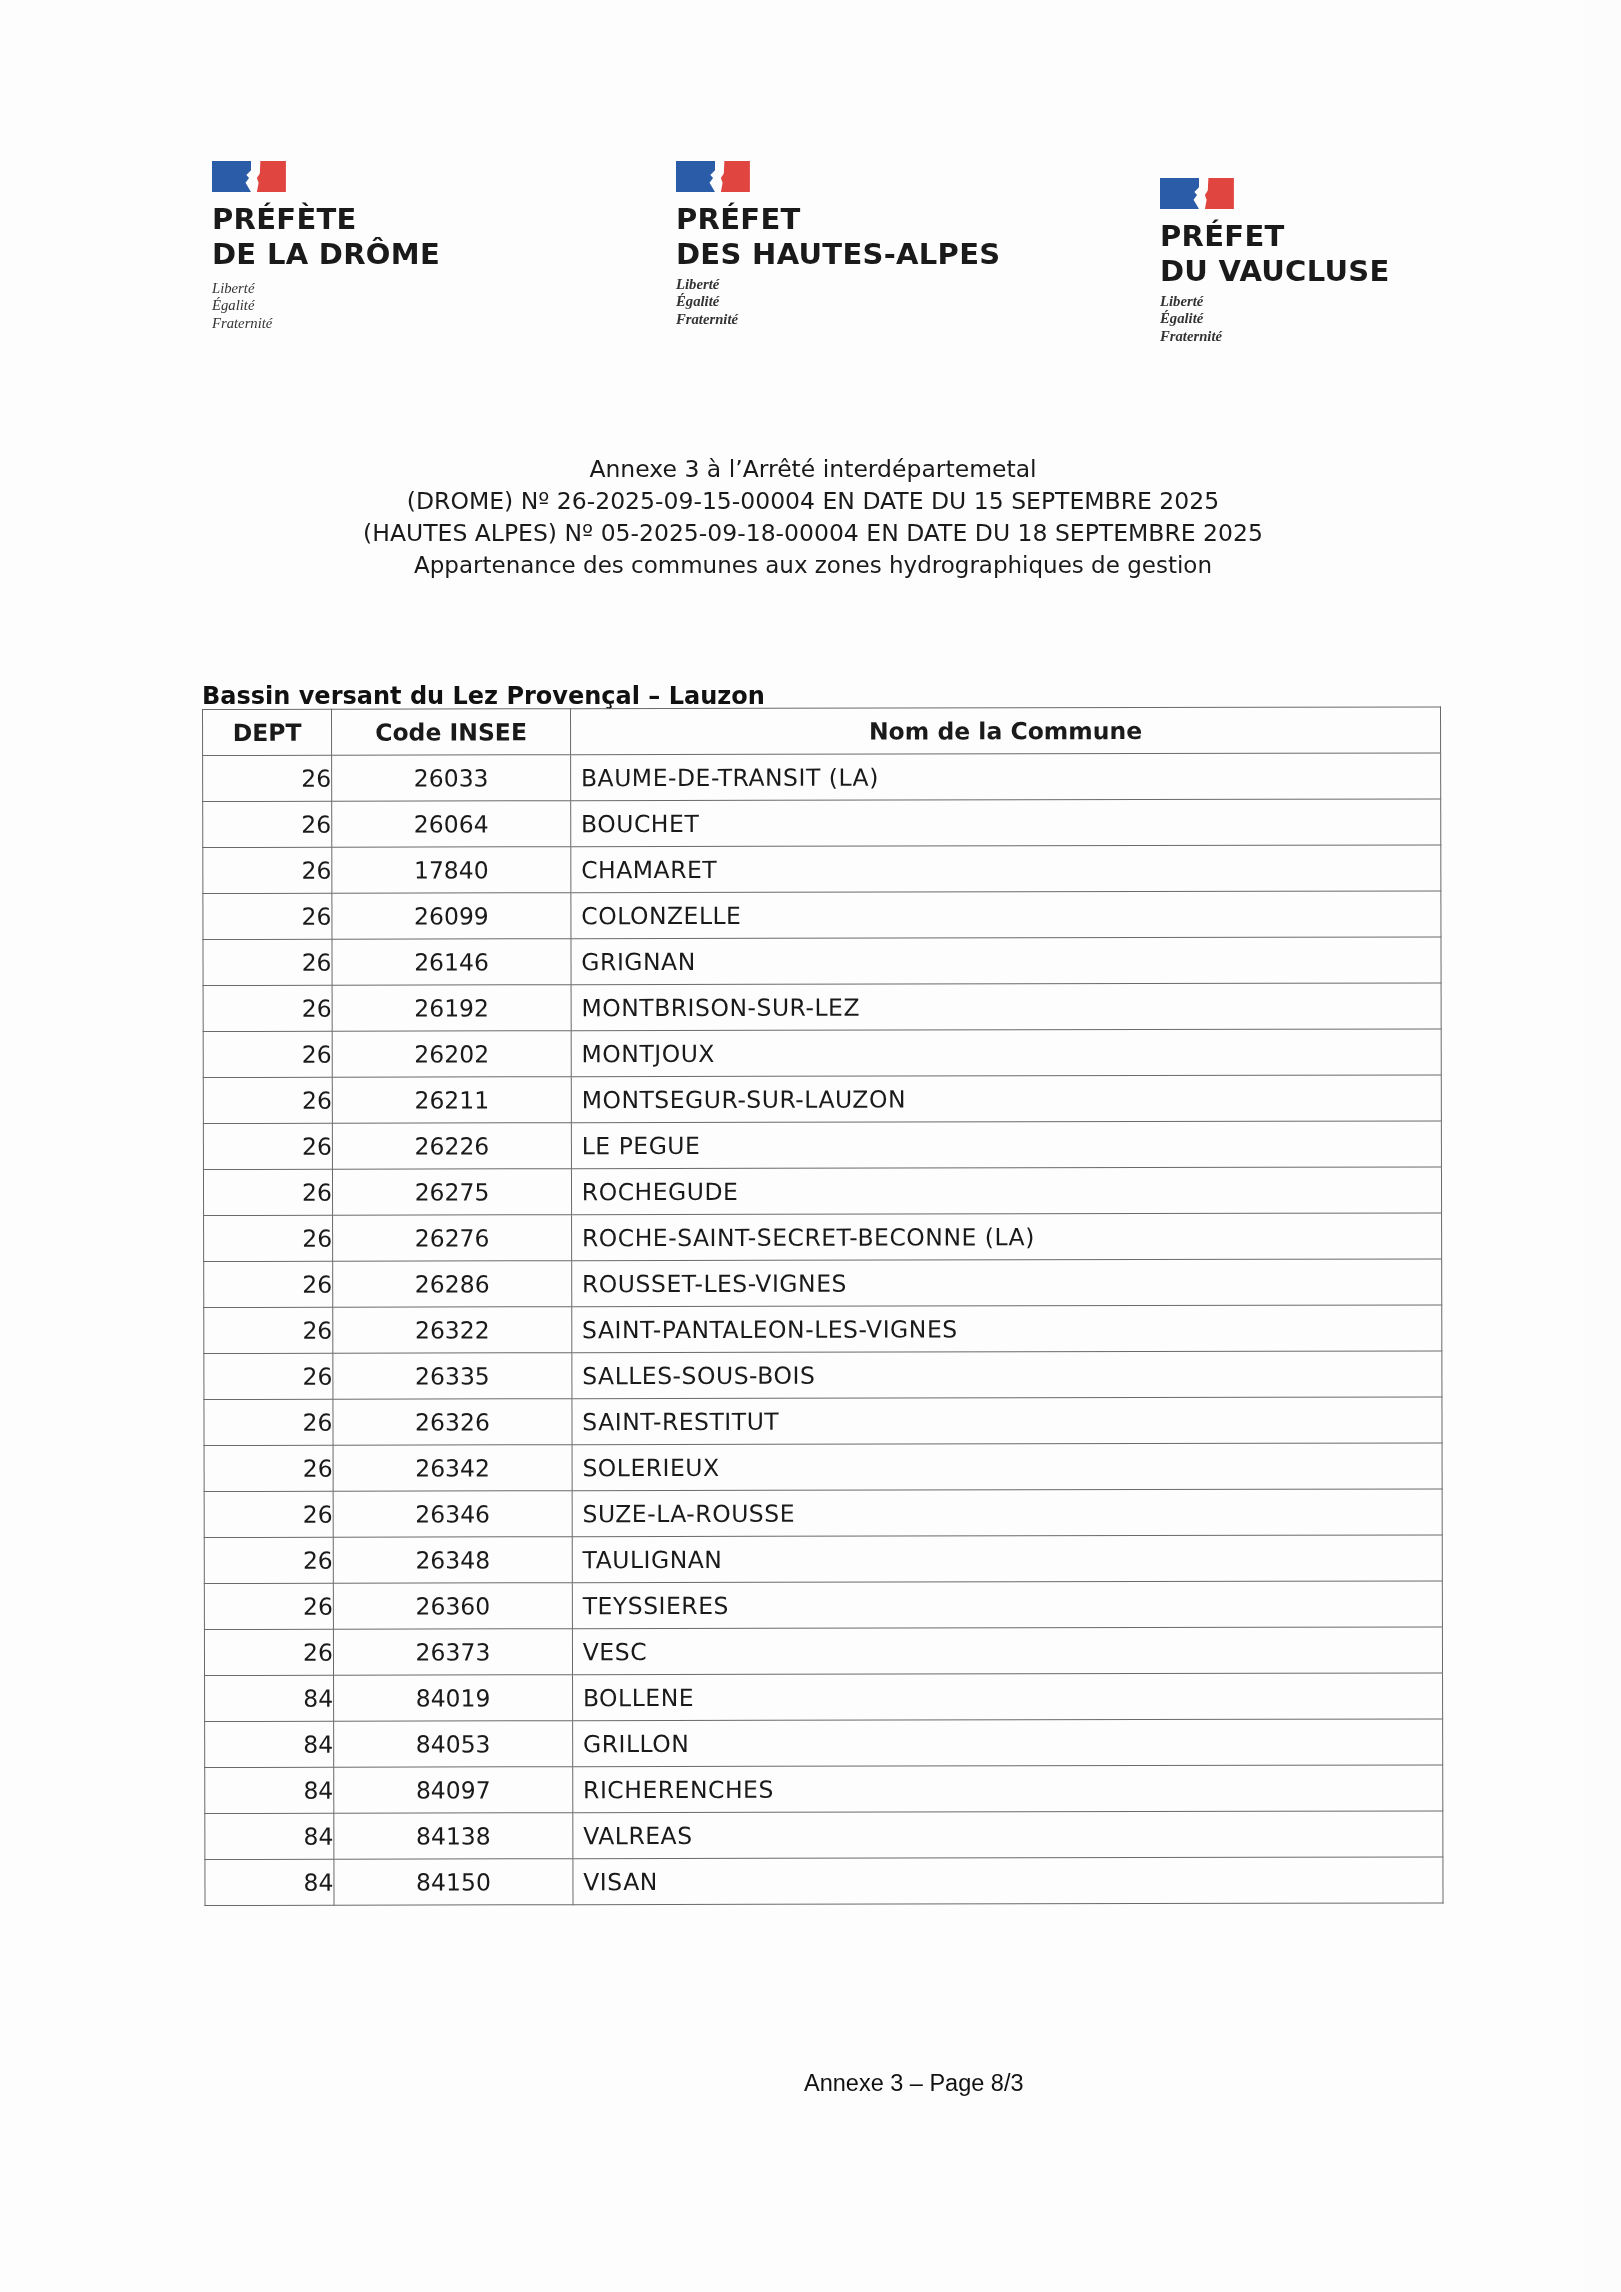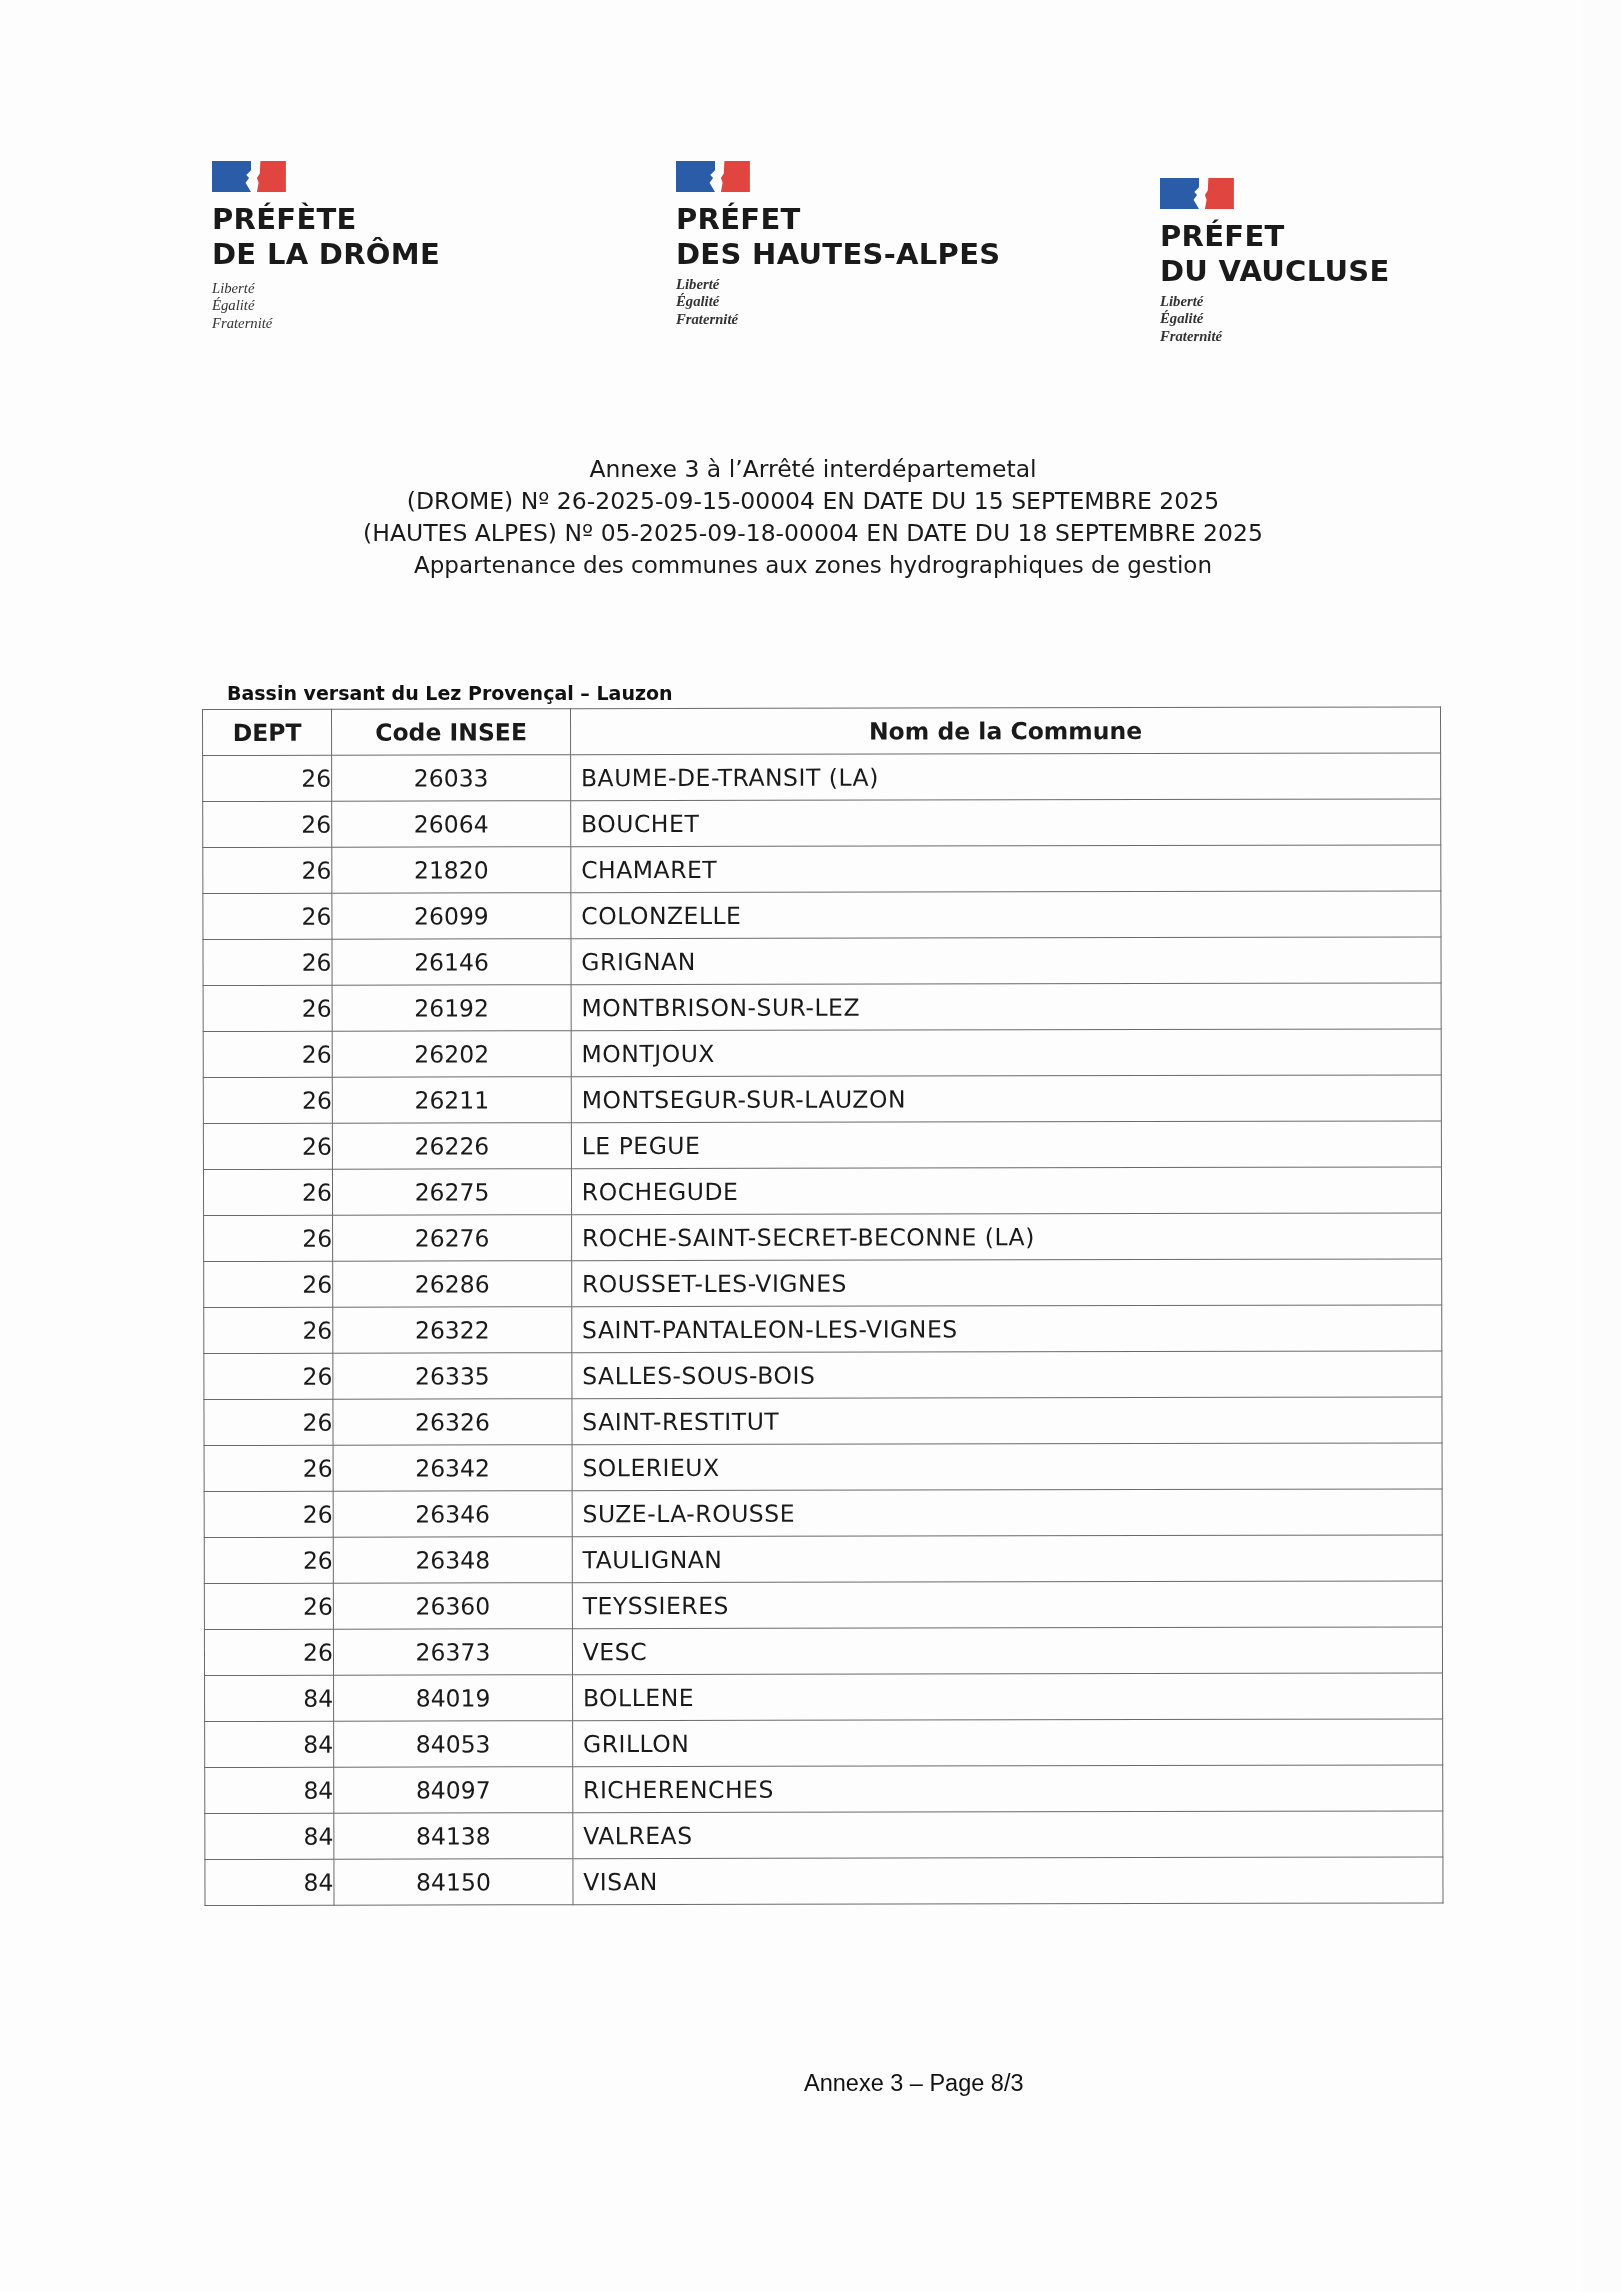--- a/index.html
+++ b/index.html
@@ -14,21 +14,21 @@
   .flag .blue { width:39px; height:31px; background:#2a5ca8; clip-path:polygon(0 0,100% 0,100% 30%,88% 45%,95% 55%,86% 70%,100% 100%,0 100%); }
   .flag .red { width:29px; height:31px; background:#e0453f; clip-path:polygon(12% 0,100% 0,100% 100%,0 100%,6% 70%,0 55%,10% 40%); }
   .logo .title { font-family:"DejaVu Sans", sans-serif; font-weight:bold; font-size:29px; line-height:35px; letter-spacing:0.3px; color:#1a1a1a; }
   .logo .motto { font-family:"Liberation Serif", serif; font-style:italic; font-size:14.7px; line-height:17.6px; color:#333; margin-top:7.8px; }
   .logo.bold-motto .motto { font-weight:bold; }
 
   .heading { position:absolute; left:323px; top:453px; width:980px; text-align:center; font-family:"DejaVu Sans", sans-serif; }
   .heading .line { font-size:23.5px; line-height:32px; color:#1a1a1a; }
   .heading .line.bold { font-weight:normal; font-size:23px; }
 
-  .section-title { position:absolute; left:202px; top:682px; font-family:"DejaVu Sans", sans-serif; font-weight:bold; font-size:19px; color:#111;margin-left:25px; }
+  .section-title { position:absolute; left:202px; top:682px; font-family:"DejaVu Sans", sans-serif; font-weight:bold; font-size:24px; color:#111; }
 
   table.communes {
     position:absolute; left:202px; top:709px; width:1239px;
     border-collapse:collapse; font-family:"DejaVu Sans", sans-serif; transform:rotate(-0.12deg); transform-origin:left top;
   }
   table.communes th, table.communes td { border:1.5px solid #6a6a6a; height:45px; padding:0; font-size:23.5px; color:#1a1a1a; }
   table.communes th { font-weight:bold; font-size:23.5px; }
   table.communes td.c-dept { width:122px; text-align:right;padding-left:6px; }
   table.communes td.c-code { width:238px; text-align:center; }
   table.communes td.c-name { text-align:left; padding-left:9.8px; letter-spacing:0.5px; }
@@ -106,21 +106,21 @@
           <td class="c-code">26033</td>
           <td class="c-name">BAUME-DE-TRANSIT (LA)</td>
         </tr>
         <tr>
           <td class="c-dept">26</td>
           <td class="c-code">26064</td>
           <td class="c-name">BOUCHET</td>
         </tr>
         <tr>
           <td class="c-dept">26</td>
-          <td class="c-code">21820</td>
+          <td class="c-code">17840</td>
           <td class="c-name">CHAMARET</td>
         </tr>
         <tr>
           <td class="c-dept">26</td>
           <td class="c-code">26099</td>
           <td class="c-name">COLONZELLE</td>
         </tr>
         <tr>
           <td class="c-dept">26</td>
           <td class="c-code">26146</td>

